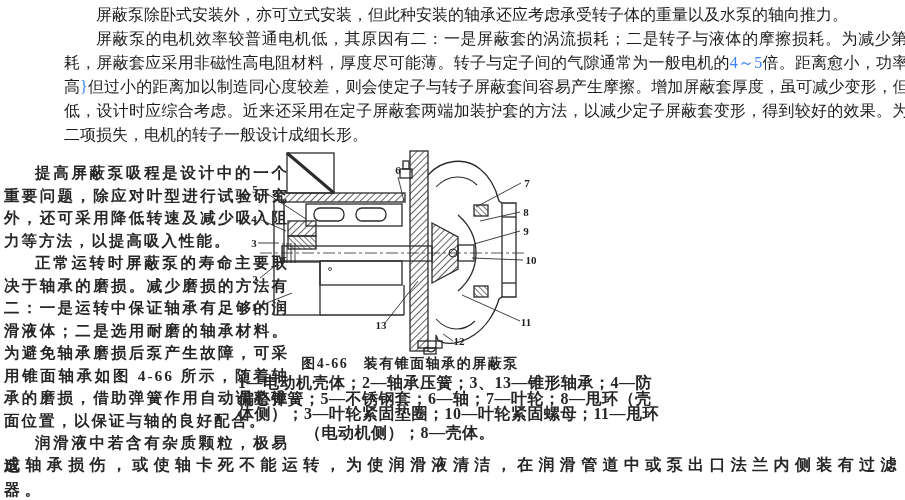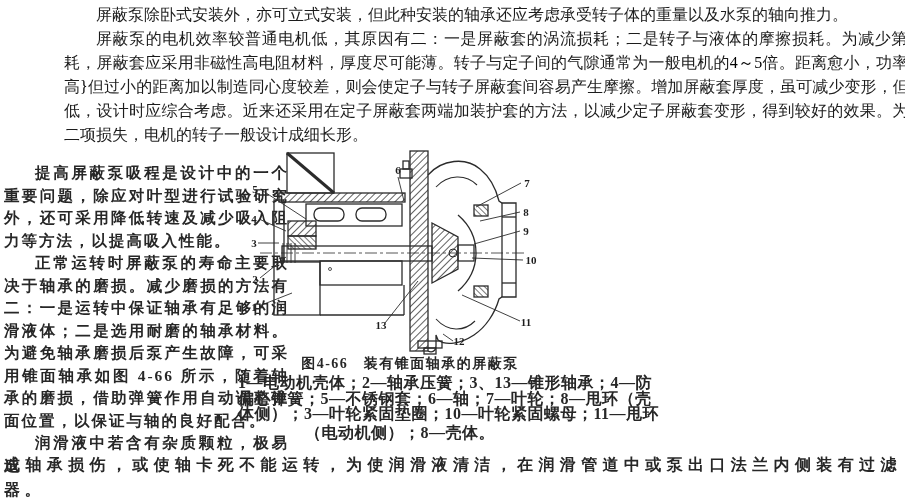--- a/index.html
+++ b/index.html
@@ -4,21 +4,21 @@
 <style>
   html,body{margin:0;padding:0;}
   body{
     width:905px;height:500px;background:#ffffff;position:relative;overflow:hidden;
     font-family:"Liberation Serif","DejaVu Serif",serif;
   }
   .abs{position:absolute;}
   
   #top-text{left:24px;top:3px;width:893px;color:#1c1c1c;font-size:16px;line-height:24px;text-align:justify;margin-left:40px;}
   #top-text p{margin:0;text-indent:2em;}
-  .hl{color:#000000;}
+  .hl{color:#3b82f6;}
   
   .scan{font-weight:bold;color:#272727;}
   #left-col{left:4px;top:162px;width:285px;font-size:15.5px;line-height:22.5px;letter-spacing:2px;text-align:justify;}
   #left-col p{margin:0;text-indent:2em;}
   #bottom-text{left:4px;top:452px;width:897px;font-size:16px;line-height:25px;letter-spacing:4.5px;text-align:justify;}
   #bottom-text p{margin:0;}
   #fig-caption{left:278px;top:355px;width:264px;text-align:center;font-size:14px;letter-spacing:1.5px;}
   #fig-legend{left:238px;top:375px;width:324px;font-size:16px;line-height:15.5px;text-align:center;letter-spacing:0.5px;}
   #fig-legend .lg-line{white-space:nowrap;}
   #fig-legend .lg-last{margin-top:3px;}

